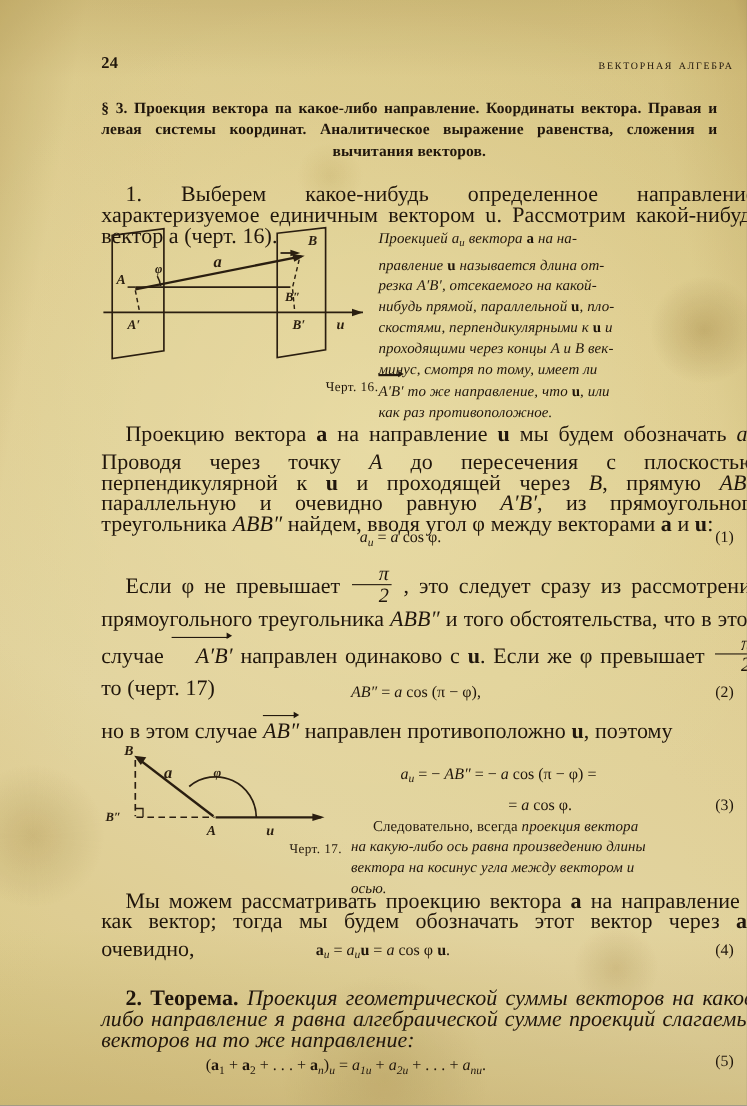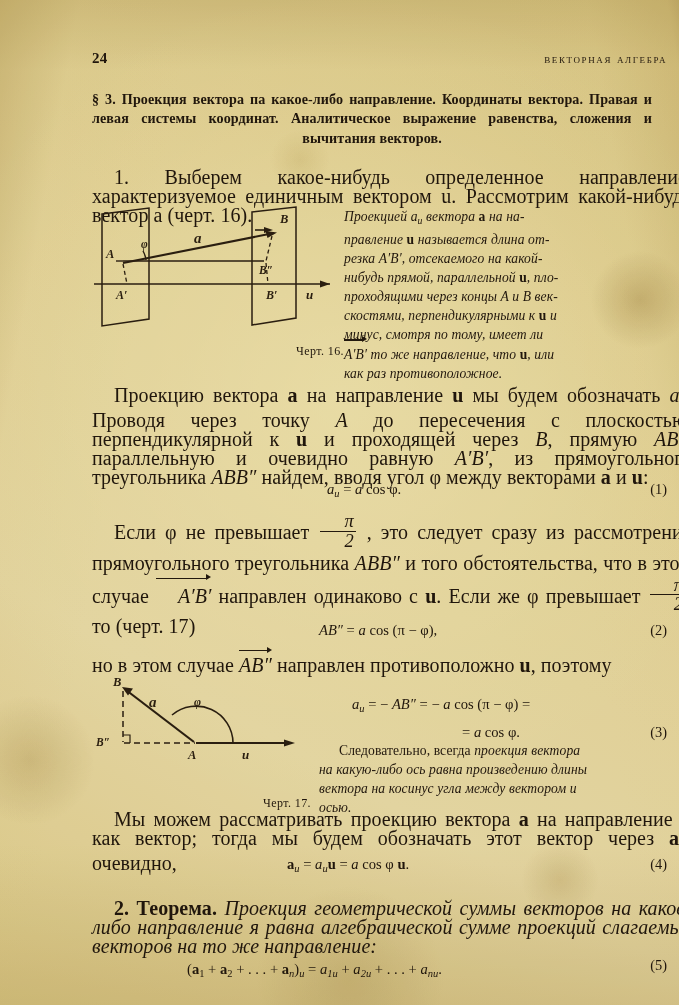--- a/index.html
+++ b/index.html
@@ -246,22 +246,22 @@
         <text class="lbl" x="212" y="93" font-size="13" font-weight="bold">u</text>
       </svg>
     </div>
     <div class="figcap" style="top:344px; left:62px; width:250px;">Черт. 16.</div>
 
     <div class="sidecol" style="top:207px; left:312px; width:300px;">
       <div><i>Проекцией</i> <i>a</i><span class="sb">u</span> <i>вектора</i> <b style="font-style:normal">a</b> <i>на на-</i></div>
       <div><i>правление</i> <b style="font-style:normal">u</b> <i>называется длина от-</i></div>
       <div><i>резка A′B′, отсекаемого на какой-</i></div>
       <div><i>нибудь прямой, параллельной</i> <b style="font-style:normal">u</b><i>, пло-</i></div>
+      <div><i>скостями, перпендикулярными к</i> <b style="font-style:normal">u</b> <i>и</i></div>
       <div><i>проходящими через концы A и B век-</i></div>
-      <div><i>скостями, перпендикулярными к</i> <b style="font-style:normal">u</b> <i>и</i></div>
       <div><i>минус, смотря по тому, имеет ли</i></div>
       <div><span class="vecarrow">A′B′</span> <i>то же направление, что</i> <b style="font-style:normal">u</b><i>, или</i></div>
       <div><i>как раз противоположное.</i></div>
     </div>
 
     <div class="para p-indent" style="top:386px; left:60px; width:600px;">
       Проекцию вектора <b>a</b> на направление <b>u</b> мы будем обозначать <i>a</i><span class="sb">u</span>.
       Проводя через точку <i>A</i> до пересечения с плоскостью, перпендикулярной к <b>u</b> и проходящей через <i>B</i>,
       прямую <i>AB</i><span style="font-style:italic">″</span>, параллельную и очевидно равную <i>A′B′</i>,
       из прямоугольного треугольника <i>ABB</i><span style="font-style:italic">″</span> найдем,
@@ -286,21 +286,21 @@
     <div class="math" style="top:622px; left:287px;">
       <i>AB</i><span style="font-style:italic">″</span> = <i>a</i> cos (π − φ),
     </div>
     <div class="eqno" style="top:622px;">(2)</div>
 
     <div class="para" style="top:655px; left:60px; width:600px;">
       но в этом случае <span class="vecarrow">AB″</span>
       направлен противоположно <b>u</b>, поэтому
     </div>
 
-    <div class="math" style="top:696px; left:320px;">
+    <div class="math" style="top:696px; left:332px;">
       <i>a</i><span class="sb">u</span> = − <i>AB</i><span style="font-style:italic">″</span> = − <i>a</i> cos (π − φ) =
     </div>
     <div class="math" style="top:724px; left:430px;">
       = <i>a</i> cos φ.
     </div>
     <div class="eqno" style="top:724px;">(3)</div>
 
     <div class="figure" style="top:673px; left:64px; width:215px; height:90px;">
       <svg width="215" height="90" viewBox="0 0 215 90" aria-hidden="true">
 
@@ -319,21 +319,21 @@
         <path class="ink" d="M 137 70 A 37 37 0 0 0 76 42" stroke-width="1.6"></path>
 
         <text class="lbl" x="17" y="13" font-size="12.5">B</text>
         <text class="lbl" x="53" y="34" font-size="15">a</text>
         <text class="lbl" x="98" y="33" font-size="12">φ</text>
         <text class="lbl" x="0" y="73" font-size="11.5">B″</text>
         <text class="lbl" x="92" y="86" font-size="12.5">A</text>
         <text class="lbl" x="146" y="86" font-size="13" font-weight="bold">u</text>
       </svg>
     </div>
-    <div class="figcap" style="top:764px; left:64px; width:215px;margin-top:32px;">Черт. 17.</div>
+    <div class="figcap" style="top:764px; left:64px; width:215px;">Черт. 17.</div>
 
     <div class="sidecol" style="top:741px; left:287px; width:373px; font-style:normal;">
       <div style="text-indent:20px;">Следовательно, всегда <i>проекция вектора</i></div>
       <div><i>на какую-либо ось равна произведению длины</i></div>
       <div><i>вектора на косинус угла между вектором и</i></div>
       <div><i>осью.</i></div>
     </div>
 
     <div class="para p-indent" style="top:810px; left:60px; width:600px;">
       Мы можем рассматривать проекцию вектора <b>a</b> на направление <b>u</b>

